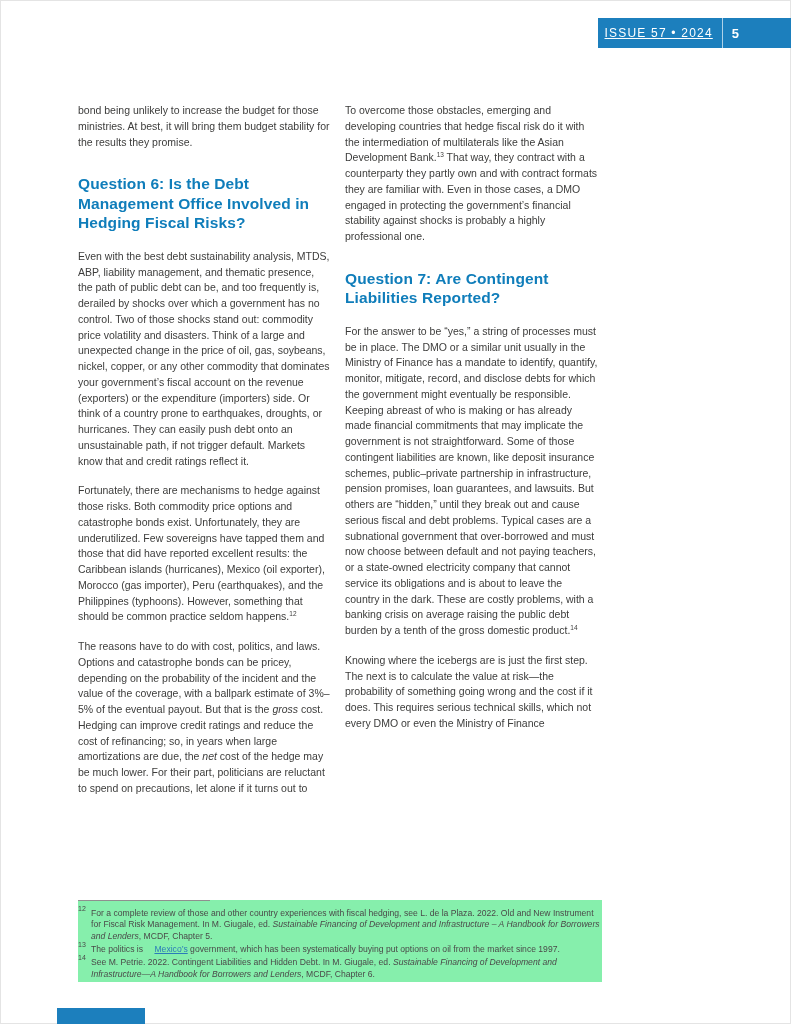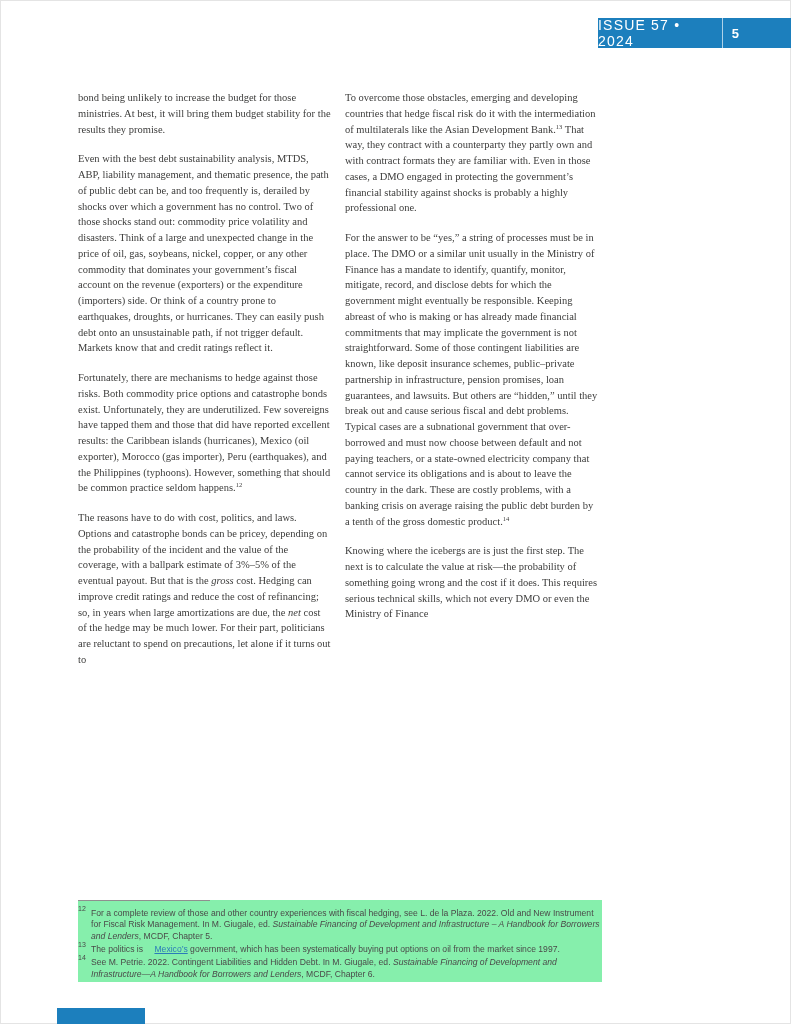--- a/index.html
+++ b/index.html
@@ -10,25 +10,25 @@
     font-family:"Liberation Sans","DejaVu Sans",sans-serif; color:#3c3c3b;
     overflow:hidden;
   }
   .page-frame { position:absolute; inset:0; border:1px solid #e4e4e4; pointer-events:none; }
 
   .header-bar {
     position:absolute; top:18px; left:598px; right:0; height:30px;
     background:var(--bar); display:flex; align-items:center;
     justify-content:flex-end; padding-right:52px; color:#fff;
   }
-  .issue-label { font-size:14px; letter-spacing:1.2px; }
+  .issue-label { font-size:12px; letter-spacing:1.2px;text-decoration:underline; }
   .hdr-divider { width:1px; align-self:stretch; background:rgba(255,255,255,.65); margin:0 9px; }
   .page-number { font-size:13px; font-weight:bold; }
 
-  .col { position:absolute; top:90px; width:253px;font-family:Liberation Serif, serif; }
+  .col { position:absolute; top:103px; width:253px; }
   .col-left  { left:78px; }
   .col-right { left:345px; }
 
   .body-para { margin:0 0 14px; font-size:10.5px; line-height:1.5; text-align:left; }
   .q-heading {
     margin:24px 0 16px; font-size:15.5px; line-height:1.26;
     font-weight:bold; color:var(--accent); letter-spacing:.1px;
   }
   sup { font-size:.62em; line-height:0; vertical-align:super; }
   em { font-style:italic; }
@@ -51,27 +51,29 @@
 <div class="page-frame"></div>
 
 <div class="header-bar">
   <span class="issue-label">ISSUE 57 • 2024</span>
   <span class="hdr-divider"></span>
   <span class="page-number">5</span>
 </div>
 
 <div class="col col-left">
   <p class="body-para">bond being unlikely to increase the budget for those ministries. At best, it will bring them budget stability for the results they promise.</p>
+  <h2 class="q-heading">Question 6: Is the Debt Management Office Involved in Hedging Fiscal Risks?</h2>
   <p class="body-para">Even with the best debt sustainability analysis, MTDS, ABP, liability management, and thematic presence, the path of public debt can be, and too frequently is, derailed by shocks over which a government has no control. Two of those shocks stand out: commodity price volatility and disasters. Think of a large and unexpected change in the price of oil, gas, soybeans, nickel, copper, or any other commodity that dominates your government’s fiscal account on the revenue (exporters) or the expenditure (importers) side. Or think of a country prone to earthquakes, droughts, or hurricanes. They can easily push debt onto an unsustainable path, if not trigger default. Markets know that and credit ratings reflect it.</p>
   <p class="body-para"><span>Fortunately, there are mechanisms to hedge against those risks. Both commodity price options and catastrophe bonds exist. Unfortunately, they are underutilized. Few sovereigns have tapped them and those that did have reported excellent results: the Caribbean islands (hurricanes), Mexico (oil exporter), Morocco (gas importer), Peru (earthquakes), and the Philippines (typhoons). However, something that should be common practice seldom happens.</span><sup>12</sup></p>
   <p class="body-para"><span>The reasons have to do with cost, politics, and laws. Options and catastrophe bonds can be pricey, depending on the probability of the incident and the value of the coverage, with a ballpark estimate of 3%–5% of the eventual payout. But that is the </span><em>gross</em><span> cost. Hedging can improve credit ratings and reduce the cost of refinancing; so, in years when large amortizations are due, the </span><em>net</em><span> cost of the hedge may be much lower. For their part, politicians are reluctant to spend on precautions, let alone if it turns out to</span></p>
 </div>
 
 <div class="col col-right">
   <p class="body-para"><span>To overcome those obstacles, emerging and developing countries that hedge fiscal risk do it with the intermediation of multilaterals like the Asian Development Bank.</span><sup>13</sup><span> That way, they contract with a counterparty they partly own and with contract formats they are familiar with. Even in those cases, a DMO engaged in protecting the government’s financial stability against shocks is probably a highly professional one.</span></p>
+  <h2 class="q-heading">Question 7: Are Contingent Liabilities Reported?</h2>
   <p class="body-para"><span>For the answer to be “yes,” a string of processes must be in place. The DMO or a similar unit usually in the Ministry of Finance has a mandate to identify, quantify, monitor, mitigate, record, and disclose debts for which the government might eventually be responsible. Keeping abreast of who is making or has already made financial commitments that may implicate the government is not straightforward. Some of those contingent liabilities are known, like deposit insurance schemes, public–private partnership in infrastructure, pension promises, loan guarantees, and lawsuits. But others are “hidden,” until they break out and cause serious fiscal and debt problems. Typical cases are a subnational government that over-borrowed and must now choose between default and not paying teachers, or a state-owned electricity company that cannot service its obligations and is about to leave the country in the dark. These are costly problems, with a banking crisis on average raising the public debt burden by a tenth of the gross domestic product.</span><sup>14</sup></p>
   <p class="body-para">Knowing where the icebergs are is just the first step. The next is to calculate the value at risk—the probability of something going wrong and the cost if it does. This requires serious technical skills, which not every DMO or even the Ministry of Finance</p>
 </div>
 
 <div class="footnotes">
   <div class="fn-rule"></div>
   <div class="footnote">
     <sup class="fn-num">12</sup>
     <span class="fn-text"><span>For a complete review of those and other country experiences with fiscal hedging, see L. de la Plaza. 2022. Old and New Instrument for Fiscal Risk Management. In M. Giugale, ed. </span><em>Sustainable Financing of Development and Infrastructure – A Handbook for Borrowers and Lenders</em><span>, MCDF, Chapter 5.</span></span>
   </div>

